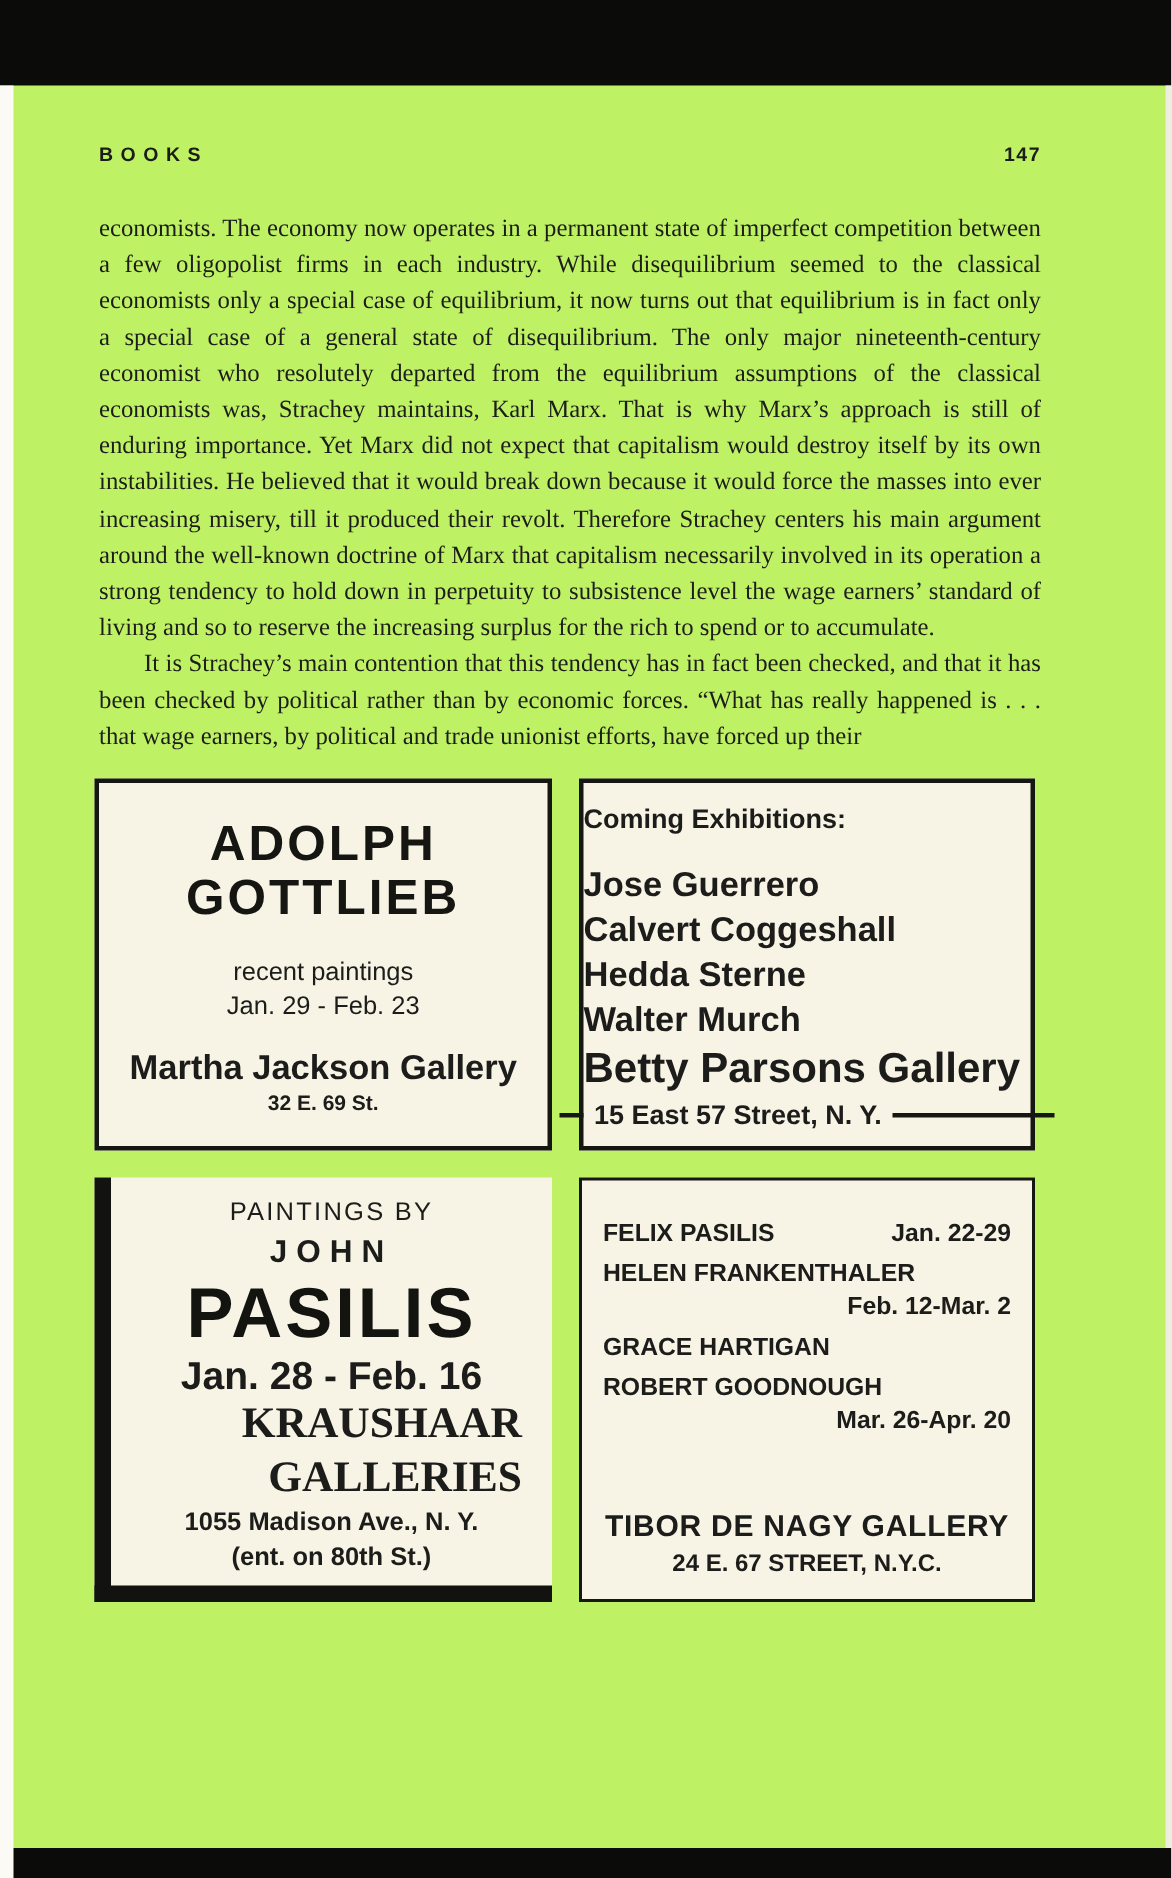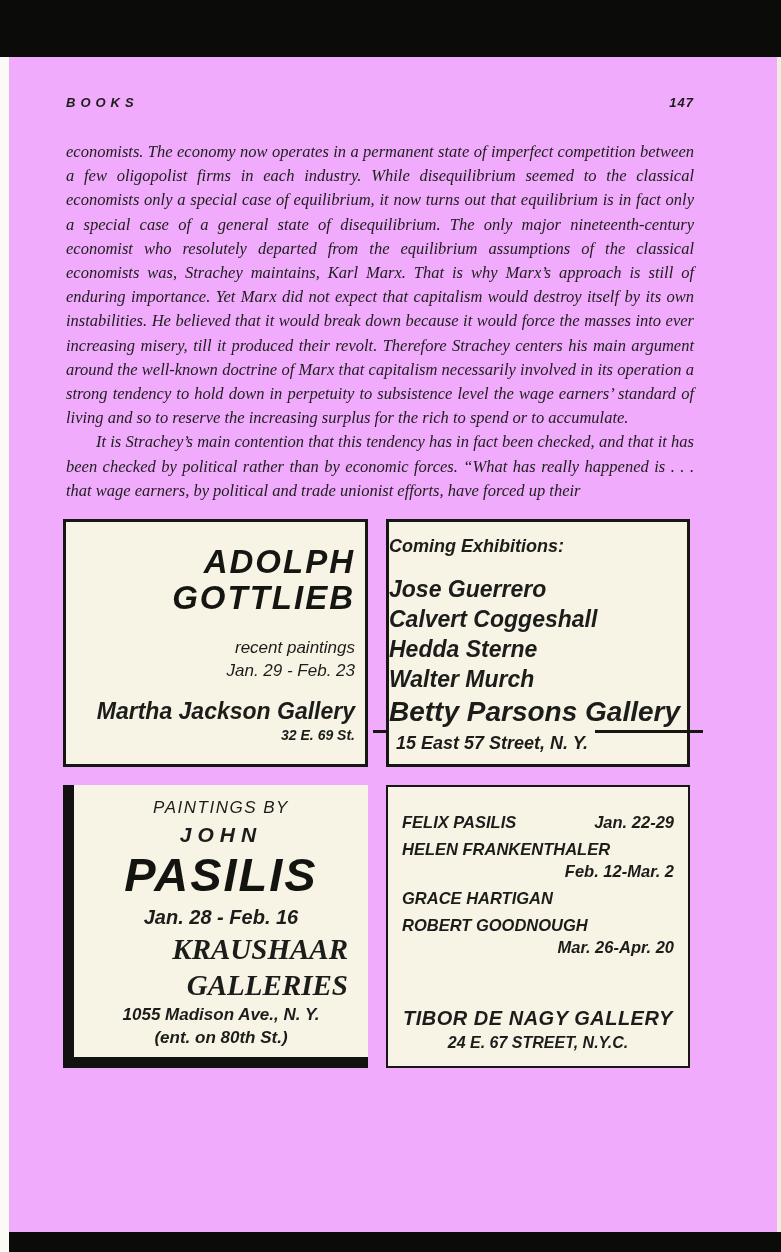--- a/index.html
+++ b/index.html
@@ -1,17 +1,17 @@
 <!DOCTYPE html>
 <html><head>
 <meta charset="utf-8">
 <style>
   html,body{margin:0;padding:0;background:#ffffff;}
-  .scan{position:relative;width:781px;height:1252px;background:#f0abfc;overflow:hidden;
-        font-family:"Liberation Sans",sans-serif;color:#1c1c1a;font-style:italic;}
+  .scan{position:relative;width:781px;height:1252px;background:#bef264;overflow:hidden;
+        font-family:"Liberation Sans",sans-serif;color:#1c1c1a;}
   .bar{position:absolute;left:0;right:0;background:#0b0b09;}
   .bar.top{top:0;height:57px;}
   .bar.bottom{bottom:0;height:20px;}
   .edge-left{position:absolute;left:0;top:57px;bottom:0;width:9px;background:#fbfaf4;z-index:6;}
   .edge-right{position:absolute;right:0;top:57px;bottom:20px;width:4px;background:#efece0;z-index:6;}
 
   .page{position:absolute;left:0;top:57px;right:0;bottom:20px;box-sizing:border-box;
         padding:38px 87px 0 66px;}
 
   .header{display:flex;justify-content:space-between;align-items:baseline;}
@@ -22,47 +22,47 @@
   .bodytext p{margin:0;font-family:"Liberation Serif",serif;font-size:16.5px;line-height:24.2px;
               text-align:justify;color:#1d1d1b;}
   .bodytext p.indent{text-indent:30px;}
 
   .ads{display:grid;grid-template-columns:305px 304px;column-gap:18px;row-gap:18px;
        margin-top:16px;margin-left:-3px;}
   .ad{box-sizing:border-box;background:#f7f3e5;}
 
   
   .ad-gottlieb{border:3px solid #161613;min-height:240px;display:flex;flex-direction:column;
-               align-items:flex-end;text-align:center;padding:22px 10px 14px;}
+               align-items:center;text-align:center;padding:22px 10px 14px;}
   .g-name{font-weight:bold;font-size:33px;line-height:36px;letter-spacing:2px;color:#151512;}
   .g-sub{margin-top:20px;font-size:17px;line-height:23px;}
   .g-dates{font-size:17px;line-height:23px;}
   .g-gallery{margin-top:16px;font-weight:bold;font-size:23px;line-height:27px;}
   .g-addr{font-weight:bold;font-size:14px;line-height:20px;}
 
   
   .ad-parsons{border:3px solid #161613;min-height:248px;display:flex;flex-direction:column;
               padding:12px 0 8px;}
   .p-heading{font-weight:bold;font-size:18px;line-height:24px;}
   .p-artists{margin-top:16px;font-weight:bold;font-size:23px;line-height:30px;}
   .p-gallery{margin-top:auto;font-weight:bold;font-size:28px;line-height:32px;}
-  .p-addr{font-weight:bold;font-size:18px;line-height:26px;display:flex;align-items:flex-start;
+  .p-addr{font-weight:bold;font-size:18px;line-height:26px;display:flex;align-items:center;
           margin:2px -16px 0 -16px;}
   .p-addr .dash{height:3px;background:#161613;}
   .p-addr .dash.l{width:16px;margin-right:7px;}
   .p-addr .dash.r{flex:1;margin-left:7px;}
 
   
   .ad-hartell{border-left:11px solid #121210;border-bottom:11px solid #121210;min-height:258px;
               display:flex;flex-direction:column;align-items:center;text-align:center;
               padding:10px 20px 8px;}
   .h-kicker{font-size:17px;line-height:26px;letter-spacing:1.5px;}
   .h-first{font-weight:bold;font-size:21px;line-height:28px;letter-spacing:6px;}
   .h-last{font-weight:bold;font-size:47px;line-height:52px;letter-spacing:2px;color:#131310;}
-  .h-dates{font-weight:bold;font-size:20px;line-height:28px;margin-top:2px;}
+  .h-dates{font-weight:bold;font-size:26px;line-height:28px;margin-top:2px;}
   .h-gallery{font-family:"Liberation Serif",serif;font-weight:bold;font-size:29px;line-height:36px;text-align:right;}
   .h-addr1,.h-addr2{font-weight:bold;font-size:17px;line-height:23px;}
 
   
   .ad-nagy{border:2px solid #161613;min-height:248px;display:flex;flex-direction:column;
            padding:24px 14px 12px;}
   .n-row{display:flex;flex-wrap:wrap;font-weight:bold;font-size:16.5px;line-height:22px;
          margin-bottom:5px;}
   .n-date{margin-left:auto;}
   .n-row.two-line .n-date{width:100%;text-align:right;}

